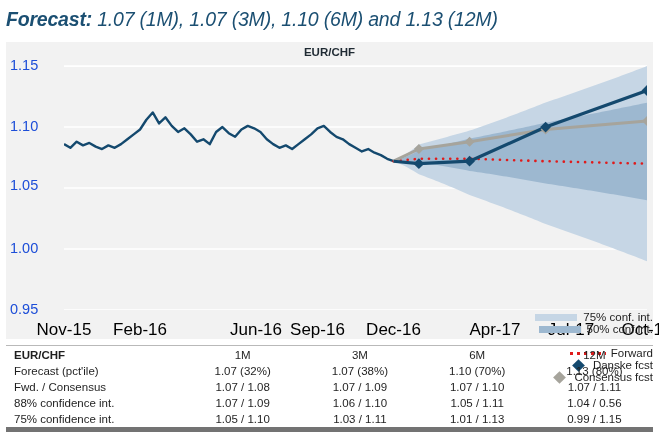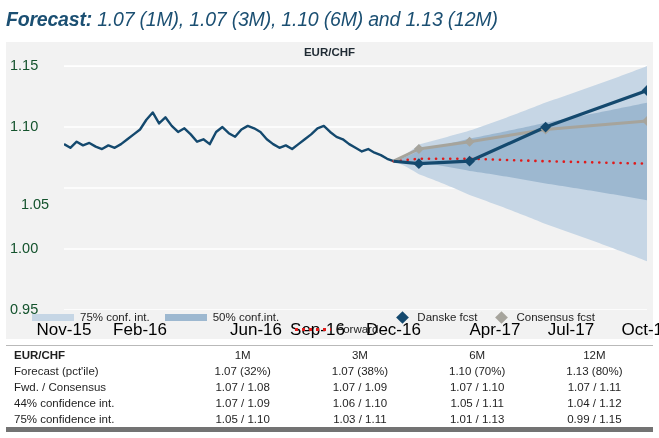--- a/index.html
+++ b/index.html
@@ -27,31 +27,31 @@
   }
   .chart-title{
     position:absolute;left:0;top:4px;width:647px;text-align:center;
     font-size:11.5px;font-weight:bold;color:#1f2a33;
   }
   .plot{position:absolute;left:58px;top:18px;width:583px;height:250px;}
   .svg-plot{display:block;}
 
   .ylab{
     position:absolute;left:4px;width:50px;text-align:left;
-    font-size:14.5px;color:#14532d;
+    font-size:14.5px;color:#1d4ed8;
   }
   .xlab{
     position:absolute;top:278px;font-size:17px;color:#000000;
     text-align:center;white-space:nowrap;
   }
 
   
   .legend{
     position:absolute;left:6px;top:311px;width:647px;height:24px;
-    display:flex;align-items:flex-start;
+    display:flex;align-items:flex-end;flex-direction:column;
   }
   .lg{display:flex;align-items:center;white-space:nowrap;}
   .lg-txt{font-size:11.5px;color:#1f1f1f;}
   .sw-band{width:42px;height:7px;margin-right:6px;display:inline-block;}
   .sw-dots{
     width:36px;height:3px;margin-right:5px;display:inline-block;
     background-image:linear-gradient(to right,#e01b1b 0 3px,transparent 3px 7px);
     background-size:7px 3px;background-repeat:repeat-x;
   }
   .sw-dia{
@@ -82,21 +82,21 @@
 
   <div class="headline">
     <span class="lead">Forecast:</span><span> 1.07 (1M), 1.07 (3M), 1.10 (6M) and 1.13 (12M)</span>
   </div>
 
   <div class="chart-frame">
     <div class="chart-title">EUR/CHF</div>
     <div id="ylabels">
         <div class="ylab" style="top: 15.0976px;">1.15</div>
         <div class="ylab" style="top: 76.0732px;">1.10</div>
-        <div class="ylab" style="top: 154px; text-align: center;">1.05</div>
+        <div class="ylab" style="top: 135px;">1.05</div>
         <div class="ylab" style="top: 198.024px;">1.00</div>
         <div class="ylab" style="top: 259px;">0.95</div>
       </div>
     <div id="xlabels">
         <div class="xlab" style="left: 18px; width: 80px;">Nov-15</div>
         <div class="xlab" style="left: 94.0435px; width: 80px;">Feb-16</div>
         <div class="xlab" style="left: 210px; width: 80px;">Jun-16</div>
         <div class="xlab" style="left: 271.478px; width: 80px;">Sep-16</div>
         <div class="xlab" style="left: 347.522px; width: 80px;">Dec-16</div>
         <div class="xlab" style="left: 448.913px; width: 80px;">Apr-17</div>
@@ -171,25 +171,25 @@
             <td>1.13 (80%)</td>
           </tr>
           <tr>
             <td class="lbl">Fwd. / Consensus</td>
             <td>1.07 / 1.08</td>
             <td>1.07 / 1.09</td>
             <td>1.07 / 1.10</td>
             <td>1.07 / 1.11</td>
           </tr>
           <tr>
-            <td class="lbl">44% confidence int.</td>
+            <td class="lbl">88% confidence int.</td>
             <td>1.07 / 1.09</td>
             <td>1.06 / 1.10</td>
             <td>1.05 / 1.11</td>
-            <td>1.04 / 1.12</td>
+            <td>1.04 / 0.56</td>
           </tr>
           <tr>
             <td class="lbl">75% confidence int.</td>
             <td>1.05 / 1.10</td>
             <td>1.03 / 1.11</td>
             <td>1.01 / 1.13</td>
             <td>0.99 / 1.15</td>
           </tr>
         </tbody>
     </table>

